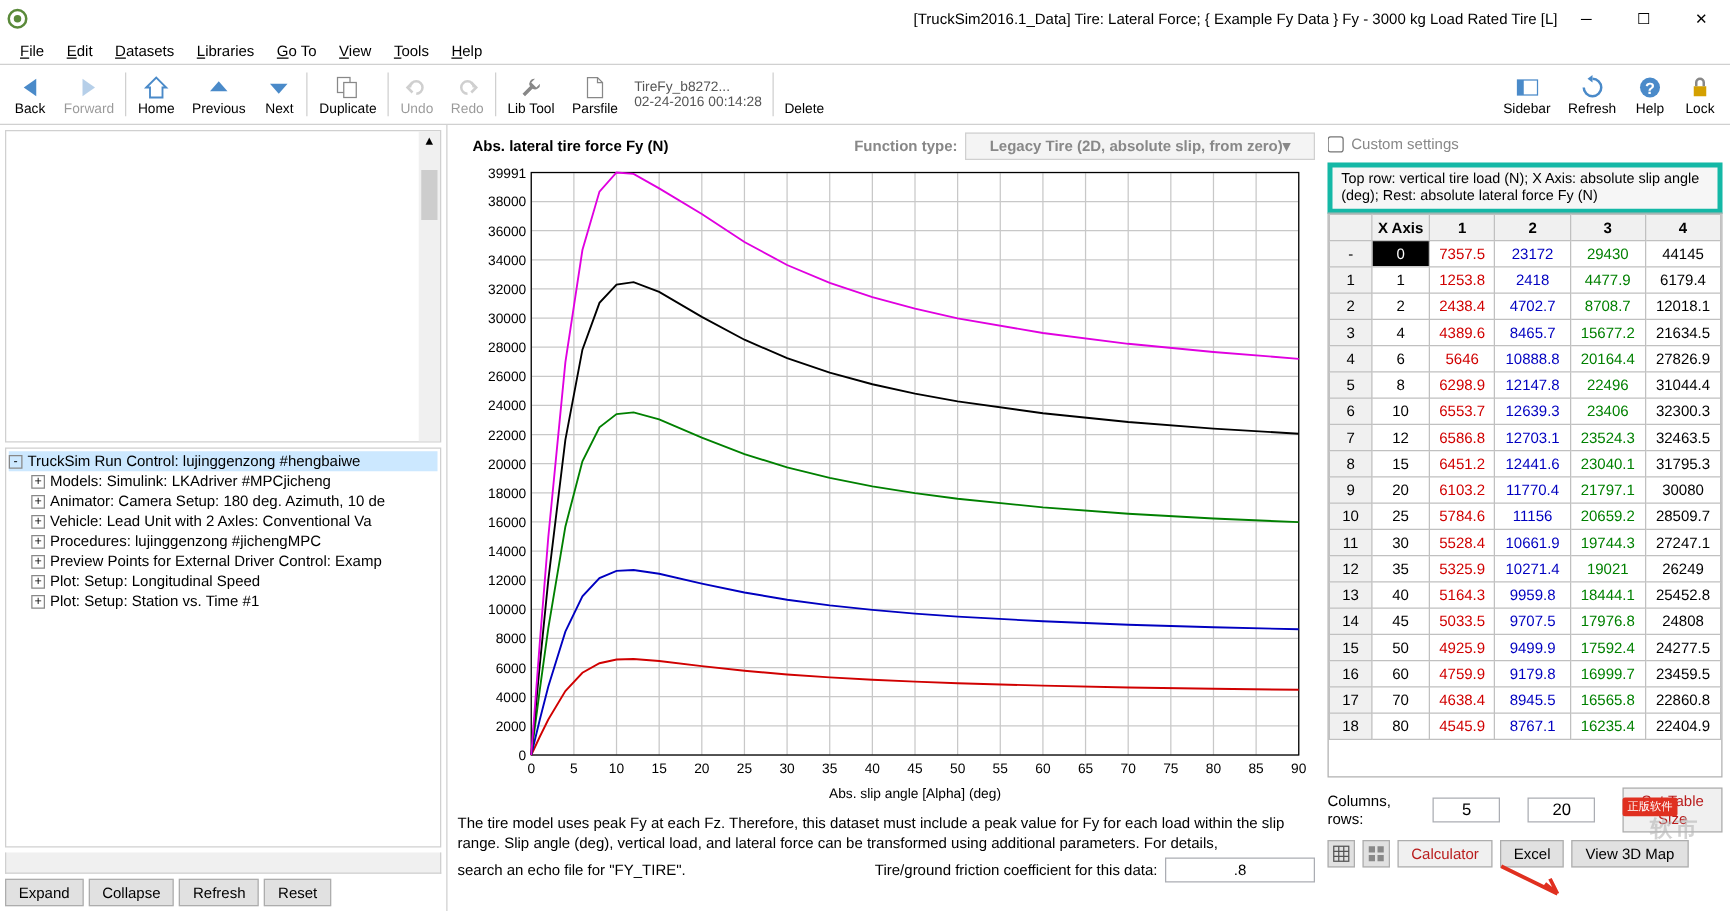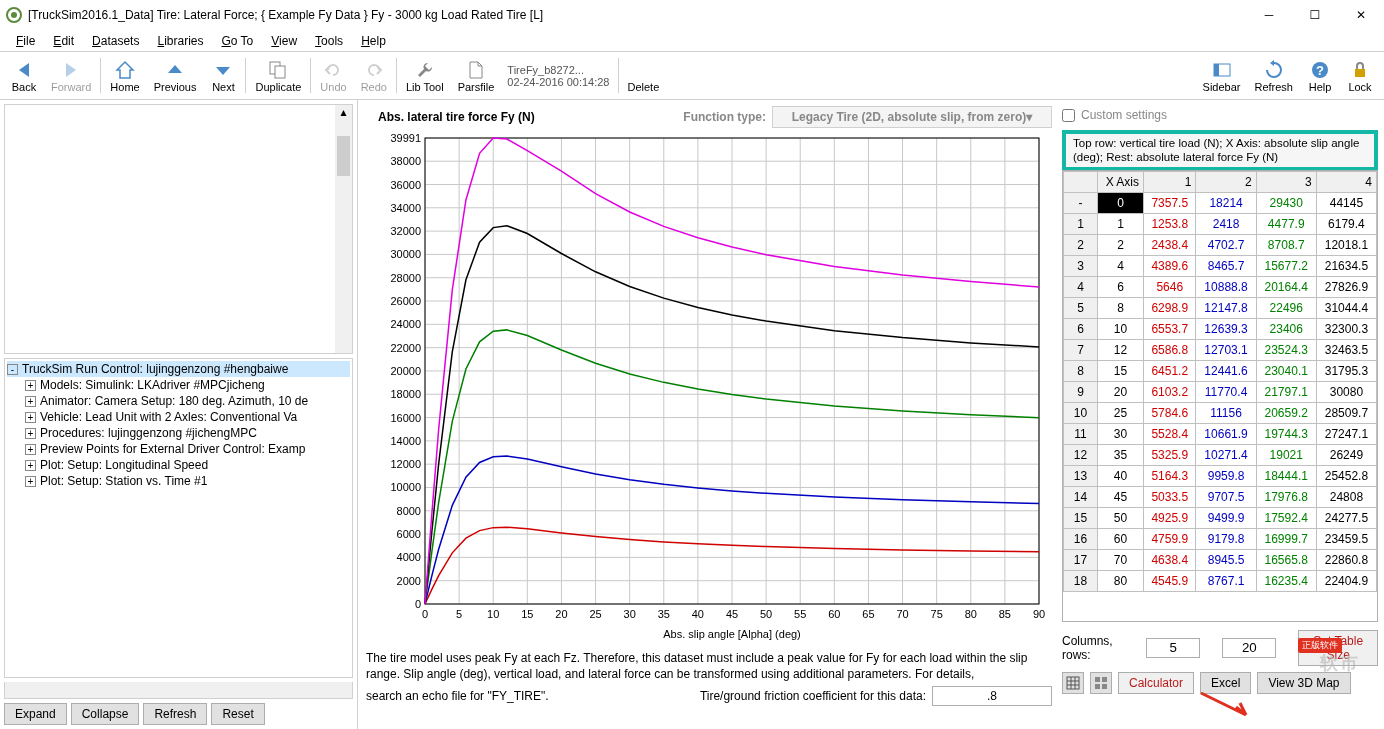--- a/index.html
+++ b/index.html
@@ -1,18 +1,18 @@
 <!DOCTYPE html>
 <html><head>
 <meta charset="utf-8">
 <style>
 * { box-sizing: border-box; margin: 0; padding: 0; font-family: "Segoe UI", Tahoma, sans-serif; }
 body { background: #fff; font-size: 12px; color: #000; overflow: hidden; width: 1384px; height: 729px; }
 
-.titlebar { height: 30px; display: flex; align-items: center; padding-left: 6px; }
+.titlebar { height: 30px; display: flex; align-items: center; padding-left: 6px; text-align: right; }
 .titlebar .app-icon { width: 16px; height: 16px; border-radius: 50%; border: 2px solid #5a8a3a; margin-right: 6px; position: relative; }
 .titlebar .app-icon::after { content: ""; position: absolute; width: 6px; height: 6px; background: #5a8a3a; border-radius: 50%; top: 3px; left: 3px; }
 .titlebar .title { flex: 1; font-size: 12px; }
 .titlebar .winbtn { width: 46px; height: 30px; display: flex; align-items: center; justify-content: center; font-family: "Segoe UI Symbol"; }
 
 .menubar { height: 22px; display: flex; align-items: center; padding-left: 8px; gap: 2px; border-bottom: 1px solid #d0d0d0; }
 .menubar .menuitem { padding: 2px 8px; font-size: 12px; }
 .menubar .menuitem u { text-decoration: underline; }
 
 .toolbar { height: 48px; display: flex; align-items: stretch; border-bottom: 1px solid #d0d0d0; padding: 2px 4px; }
@@ -49,21 +49,21 @@
 .coef-input { width: 120px; height: 20px; border: 1px solid #abadb3; text-align: center; font-size: 12px; }
 
 .right-panel { width: 324px; display: flex; flex-direction: column; padding: 4px 6px 4px 2px; }
 .custom-row { display: flex; align-items: center; height: 22px; margin-bottom: 4px; }
 .custom-row input[type=checkbox] { margin-right: 6px; }
 .custom-row label { color: #888; font-size: 12px; }
 .table-header-desc { border: 4px solid #14b8a6; background: #f6f6f6; font-size: 11.5px; padding: 2px 7px; line-height: 1.25; }
 .data-table-wrap { border: 1px solid #b0b0b0; height: 452px; overflow: hidden; display: flex; flex-direction: column; margin-top: -1px; }
 .data-table { border-collapse: collapse; font-size: 12px; width: 100%; }
 .data-table th, .data-table td { border: 1px solid #c0c0c0; padding: 1px 4px; text-align: center; height: 21px; background: #fff; }
-.data-table th { background: #f0f0f0; font-weight: normal; text-align: right; }
+.data-table th { background: #f0f0f0; font-weight: bold; }
 .data-table .rowhdr { background: #f0f0f0; width: 34px; }
 .data-table .xcol { width: 46px; }
 .data-table .c1 { color: #d00000; }
 .data-table .c2 { color: #0000c0; }
 .data-table .c3 { color: #008000; }
 .data-table .selcell { background: #000; color: #fff; }
 .cols-rows-row { display: flex; align-items: center; gap: 22px; margin-top: 8px; }
 .cols-rows-row input { width: 54px; height: 20px; border: 1px solid #abadb3; text-align: center; }
 .right-bottom-btns { display: flex; align-items: flex-start; gap: 6px; margin-top: 6px; }
 .small-icon-btn { width: 22px; height: 22px; border: 1px solid #adadad; background: #e1e1e1; display: flex; align-items: center; justify-content: center; }
@@ -391,21 +391,21 @@
               <th class="xcol">X Axis</th>
               <th class="">1</th>
               <th class="">2</th>
               <th class="">3</th>
               <th class="">4</th>
             </tr>
             <tr>
               <td class="rowhdr">-</td>
               <td class="selcell">0</td>
               <td class="c1">7357.5</td>
-              <td class="c2">18214</td>
+              <td class="c2">23172</td>
               <td class="c3">29430</td>
               <td>44145</td>
             </tr>
             <tr>
               <td class="rowhdr">1</td>
               <td class="">1</td>
               <td class="c1">1253.8</td>
               <td class="c2">2418</td>
               <td class="c3">4477.9</td>
               <td>6179.4</td>

